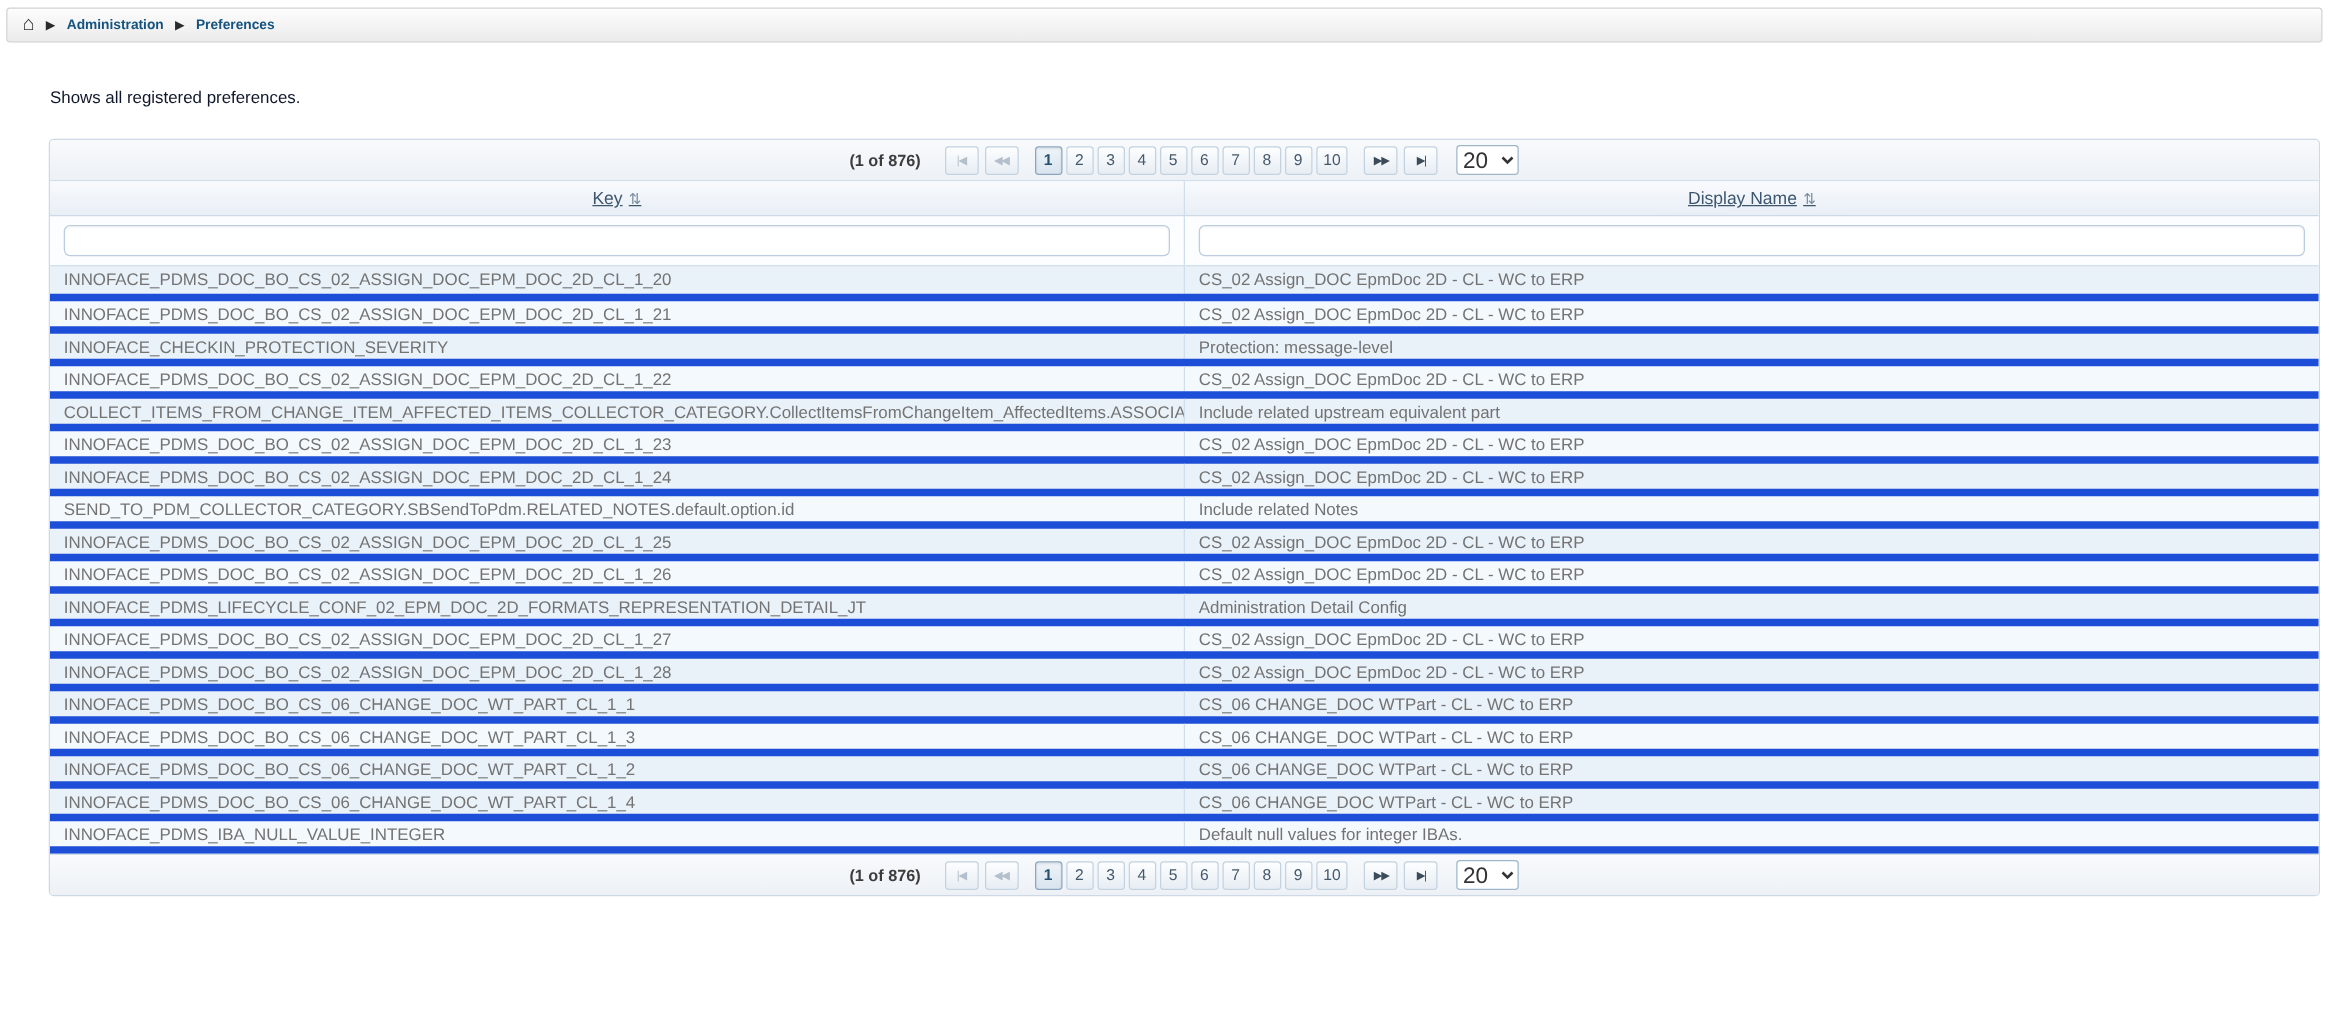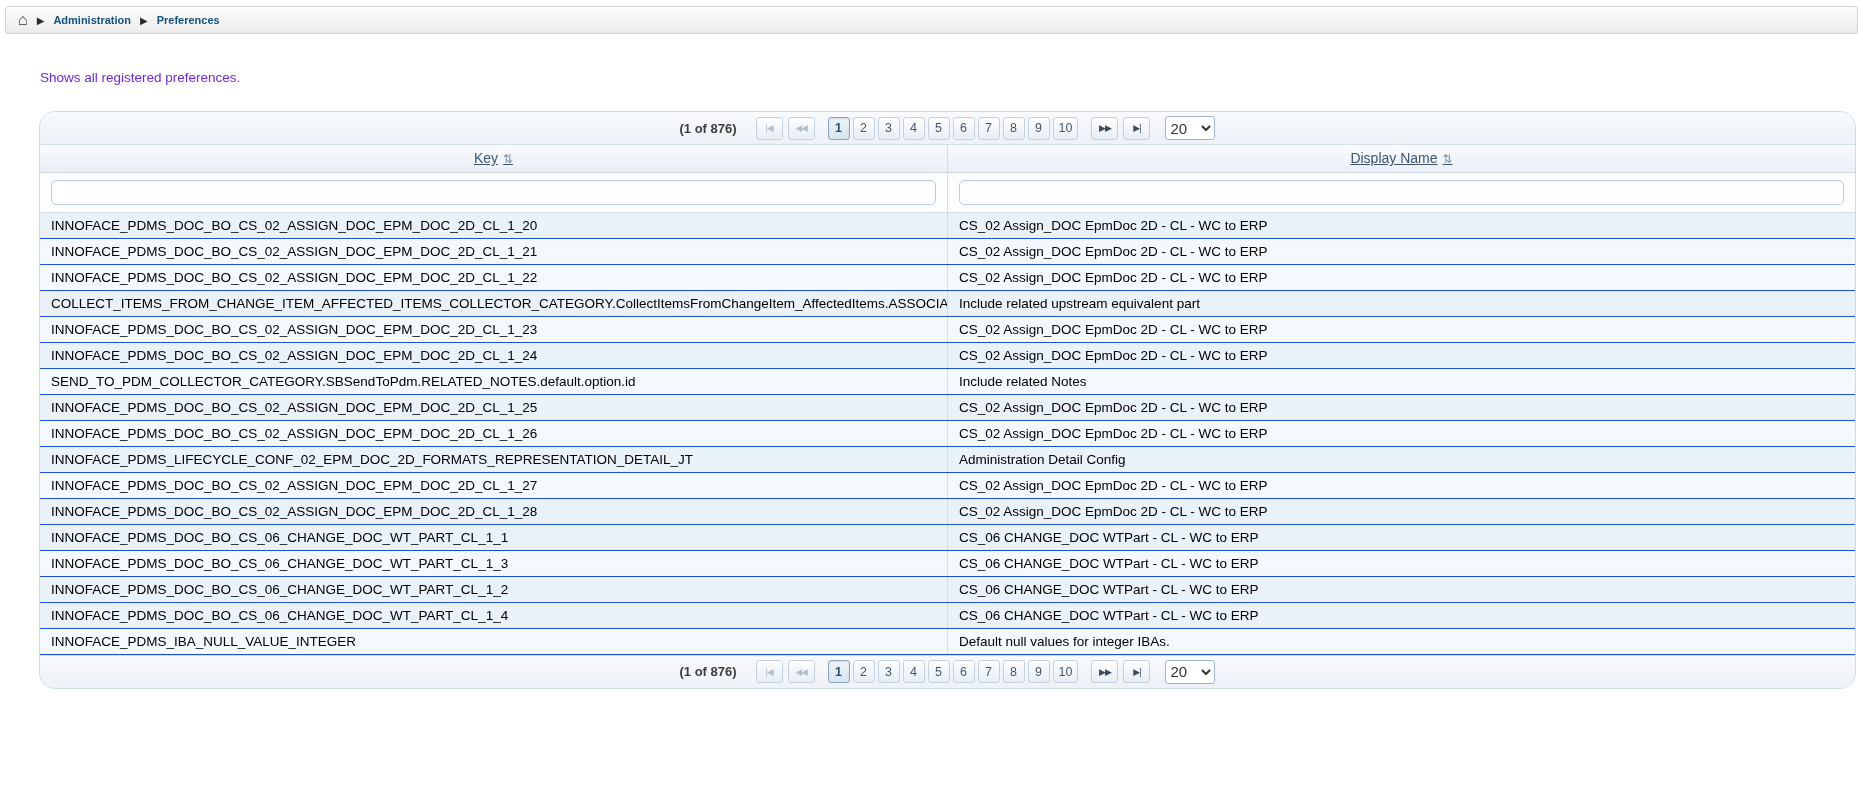--- a/index.html
+++ b/index.html
@@ -10,26 +10,26 @@
   .breadcrumb-bar{
     margin:6px 5px 0 5px; height:28px;
     background:linear-gradient(#fdfdfd,#ebebeb);
     border:1px solid #d2d2d2; border-radius:3px;
     display:flex; align-items:center; padding:0 12px; gap:9px;
   }
   .bc-home{ font-size:16px; color:#333; line-height:1; cursor:pointer; }
   .bc-sep{ font-size:10px; color:#2b2b2b; }
   .bc-link{ font-size:11px; font-weight:bold; color:#14527f; text-decoration:none; cursor:pointer; }
 
-  .intro-text{ margin:36px 0 0 40px; font-size:13.5px; color:#6d28d9; }
+  .intro-text{ margin:36px 0 0 40px; font-size:13.5px; color:#0f172a; }
 
   
   .panel{
     margin:26px 0 0 39px; width:1817px;
-    border:1px solid #cdd9e6; border-radius:16px; overflow:hidden;
+    border:1px solid #cdd9e6; border-radius:4px; overflow:hidden;
     background:#fff;
   }
 
   
   .paginator{
     height:33px; background:linear-gradient(#f8fafc,#edf1f6);
     display:flex; align-items:center; justify-content:center; gap:5px;
     font-size:13px; color:#444;
   }
   .paginator.top{ border-bottom:1px solid #d3dfea; }
@@ -54,21 +54,21 @@
     font-family:"Liberation Sans", sans-serif;
   }
   .page-btn.active{
     background:linear-gradient(#eef4f9,#d8e4ef);
     border-color:#8aa5bd; font-weight:bold; color:#27506f;
     box-shadow:inset 0 1px 2px rgba(0,0,0,.10);
   }
   .rows-select{
     margin-left:10px; width:50px; height:24px;
     border:1px solid #9fb6c9; border-radius:3px;
-    font-size:15px; color:#333; background:#fff;
+    font-size:18px; color:#333; background:#fff;
     font-family:"Liberation Sans", sans-serif;
   }
 
   
   table.pref-table{ width:100%; border-collapse:collapse; table-layout:fixed; }
   col.half{ width:50%; }
   th.col-head{
     height:27px; font-weight:normal; font-size:14px; color:#3d566e;
     background:linear-gradient(#f8fafd,#e9eff6);
     border-bottom:1px solid #cdd9e6; text-align:center; cursor:pointer;text-decoration:underline;
@@ -78,23 +78,23 @@
   td.filter-cell{
     background:#fcfdfe; padding:7px 11px; border-bottom:1px solid #d3dfea;
   }
   .filter-input{
     width:100%; height:25px; border:1px solid #bccde0; border-radius:5px;
     padding:0 8px; font-size:13px; color:#333; background:#fff;
     box-shadow:inset 0 1px 2px rgba(0,0,0,.05);
     font-family:"Liberation Sans", sans-serif;
   }
   tbody td{
-    height:26px; padding:0 11px; font-size:13.5px; color:#000000;
+    height:26px; padding:0 11px; font-size:13.5px; color:#737373;
     white-space:nowrap; overflow:hidden; text-overflow:clip;
-    border-bottom:1px solid #1d4ed8;
+    border-bottom:6px solid #1d4ed8;
   }
   tr.stripe-a{ background:#e9f1f9; }
   tr.stripe-b{ background:#f4f9fd; }
 </style>
 </head>
 <body>
 
 <div class="breadcrumb-bar">
   <span class="bc-home">⌂</span>
   <span class="bc-sep">▶</span>
@@ -153,20 +153,24 @@
     </thead>
     <tbody>
         <tr class="stripe-a">
           <td class="first">INNOFACE_PDMS_DOC_BO_CS_02_ASSIGN_DOC_EPM_DOC_2D_CL_1_20</td>
           <td>CS_02 Assign_DOC EpmDoc 2D - CL - WC to ERP</td>
         </tr>
         <tr class="stripe-b">
           <td class="first">INNOFACE_PDMS_DOC_BO_CS_02_ASSIGN_DOC_EPM_DOC_2D_CL_1_21</td>
           <td>CS_02 Assign_DOC EpmDoc 2D - CL - WC to ERP</td>
         </tr>
+        <tr class="stripe-a">
+          <td class="first">INNOFACE_CHECKIN_PROTECTION_SEVERITY</td>
+          <td>Protection: message-level</td>
+        </tr>
         <tr class="stripe-b">
           <td class="first">INNOFACE_PDMS_DOC_BO_CS_02_ASSIGN_DOC_EPM_DOC_2D_CL_1_22</td>
           <td>CS_02 Assign_DOC EpmDoc 2D - CL - WC to ERP</td>
         </tr>
         <tr class="stripe-a">
           <td class="first">COLLECT_ITEMS_FROM_CHANGE_ITEM_AFFECTED_ITEMS_COLLECTOR_CATEGORY.CollectItemsFromChangeItem_AffectedItems.ASSOCIATED_EQUIVALENT_U</td>
           <td>Include related upstream equivalent part</td>
         </tr>
         <tr class="stripe-b">
           <td class="first">INNOFACE_PDMS_DOC_BO_CS_02_ASSIGN_DOC_EPM_DOC_2D_CL_1_23</td>

